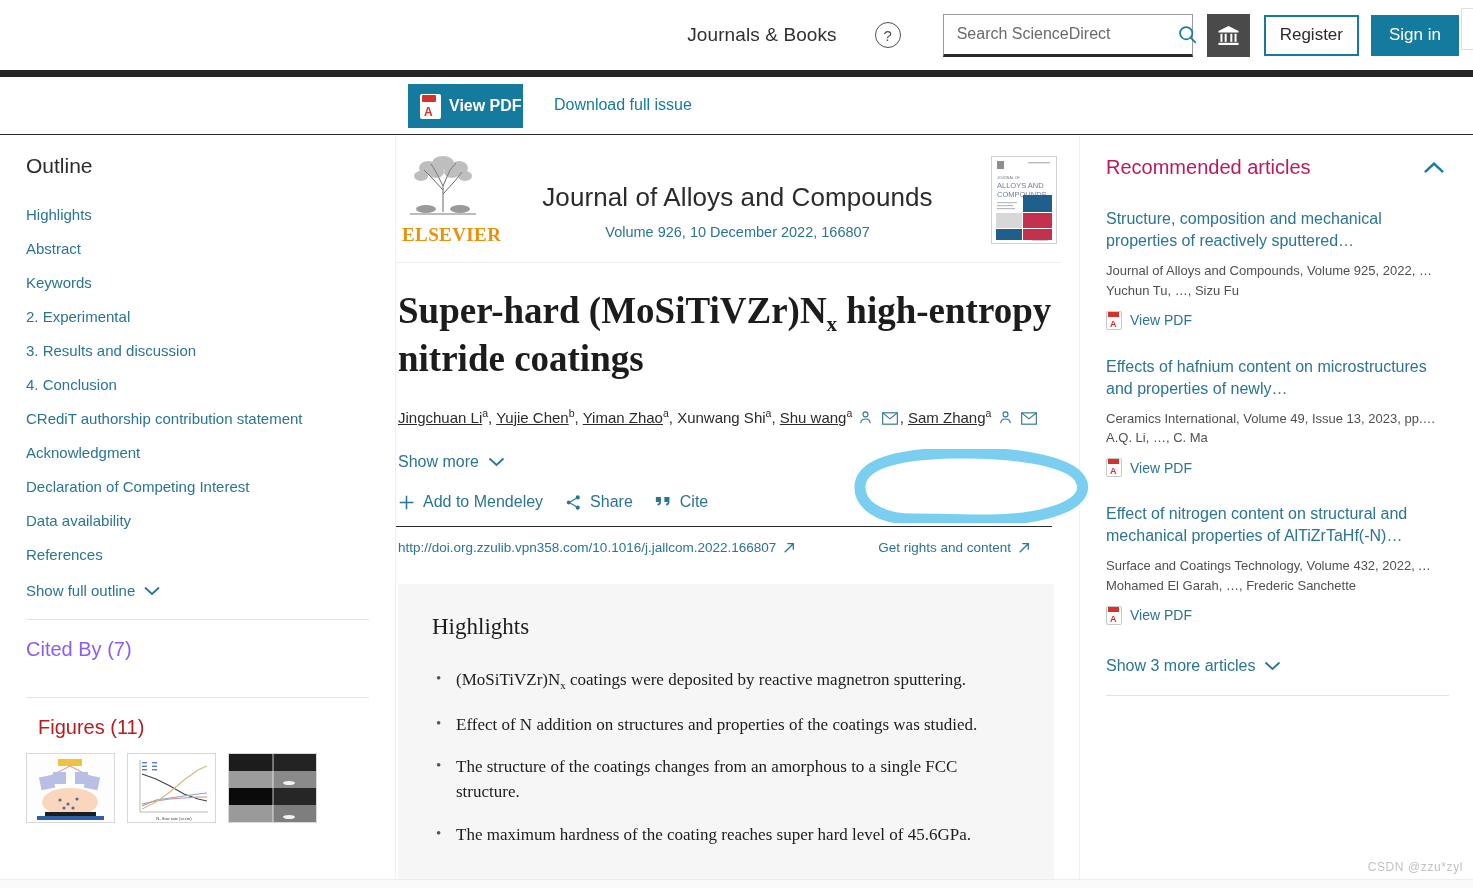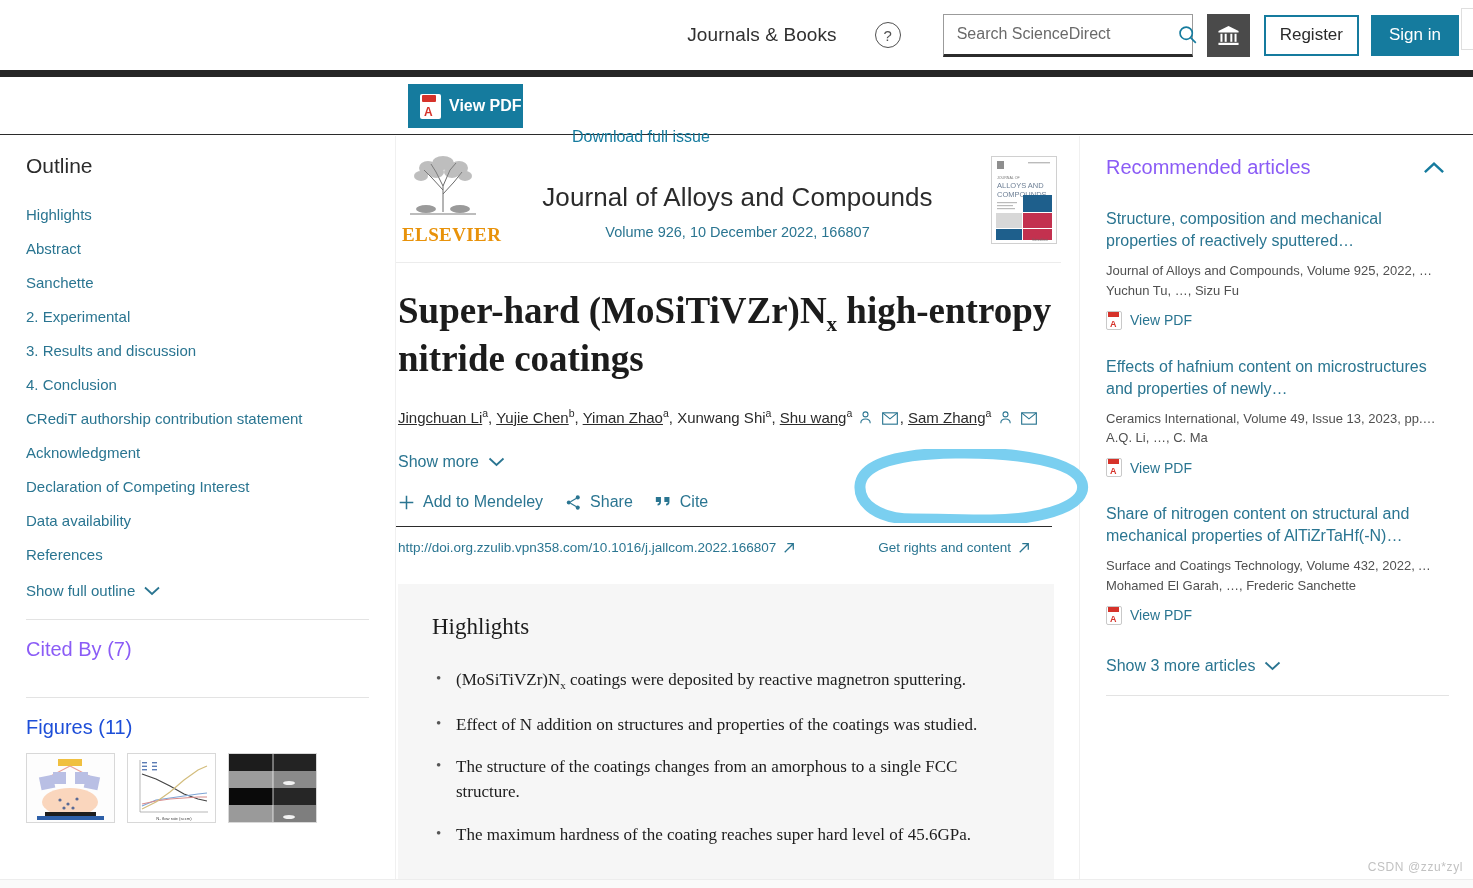--- a/index.html
+++ b/index.html
@@ -78,44 +78,43 @@
   }
   .pdf-glyph::before {
     content:""; position:absolute; top:1px; left:2px; width:14px; height:7px;
     background:#d6322a; border-radius:1px;
   }
   .pdf-glyph::after {
     content:"\0041"; position:absolute; bottom:1px; left:4px; font-size:12px;
     color:#d6322a; font-weight:bold; line-height:1;
   }
   .dl-issue {
-    position:absolute; left:572px; top:19px; font-size:16px; color:#157b9e;
+    position:absolute; left:554px; top:19px; font-size:16px; color:#157b9e;
     cursor:pointer;
-    margin-top:32px;
   }
 
   
   .body-wrap { position:absolute; top:136px; left:0; width:1473px; height:752px; display:flex; }
   .col-left { width: 396px; flex:none; padding: 18px 0 0 26px; border-right:1px solid #f0f0f0; }
   .col-mid  { flex:1; padding: 12px 18px 0 0; position:relative; }
   .col-right{ width: 394px; flex:none; padding: 20px 24px 0 26px; border-left:1px solid #f0f0f0; }
 
   
   .outline-title { font-size:21px; color:#2b2b2b; margin-bottom:20px; }
   .outline-list { list-style:none; }
   .outline-list li {
     font-size:15px; color:#2a7591; padding: 8px 0; cursor:pointer; line-height:1.2;
   }
   .show-full {
     font-size:15px; color:#2a7591; padding:10px 0 0; cursor:pointer;
     display:flex; align-items:center; gap:9px;
   }
   .side-divider { border-top:1px solid #e3e3e3; margin: 20px 26px 0 0; }
   .cited-by { font-size:20px; color:#8b5cf6; padding:18px 0 16px; cursor:pointer; }
-  .figures-title { font-size:20px; color:#1d4ed8; padding: 18px 0 14px; }
+  .figures-title { font-size:20px; color:#b91c1c; padding: 18px 0 14px; margin-left: 12px; }
   .fig-row { display:flex; gap:12px; }
   .fig-thumb {
     width:89px; height:70px; border:1px solid #d8d8d8; background:#fff;
     cursor:pointer; overflow:hidden; position:relative;
   }
 
   
   .jhead { display:flex; align-items:flex-start; padding: 8px 0 16px 6px;
            border-bottom:1px solid #ececec; }
   .elsevier-logo { width:82px; flex:none; text-align:center; }
@@ -165,21 +164,21 @@
     font-family:"Liberation Serif", serif; font-size:17px; color:#1c1c1c;
     line-height:1.45; padding: 9px 0 9px 24px; position:relative; max-width:580px;
   }
   .hl-list li::before {
     content:"\2022"; position:absolute; left:4px; top:9px; color:#555; font-size:15px;
   }
   .hl-list li sub { font-size:11px; }
 
   
   .rec-head { display:flex; align-items:flex-start; justify-content:space-between; }
-  .rec-title { font-size:20px; color:#8b5cf6; }
+  .rec-title { font-size:20px; color:#be185d; }
   .chev-up { cursor:pointer; padding:4px; }
   .rec-item { padding: 26px 0 0; }
   .rec-name { font-size:16px; color:#2a7591; line-height:1.38; cursor:pointer; max-width:325px; }
   .rec-meta { font-size:13px; color:#505050; margin-top:9px; line-height:1.5; max-width:330px;
               white-space:nowrap; overflow:hidden; text-overflow:ellipsis; }
   .rec-auth { font-size:13px; color:#505050; margin-top:2px; }
   .rec-pdf { display:flex; align-items:center; gap:8px; margin-top:13px;
              font-size:14px; color:#2a7591; cursor:pointer; }
   .pdf-mini {
     width:16px; height:19px; background:#fff; border:1px solid #c9c9c9;
@@ -258,21 +257,21 @@
     <div class="dl-issue">Download full issue</div>
   </div>
 
   <div class="body-wrap">
 
     <div class="col-left">
       <div class="outline-title">Outline</div>
       <ul class="outline-list">
         <li>Highlights</li>
         <li>Abstract</li>
-        <li>Sanchette</li>
+        <li>Keywords</li>
         <li>2. Experimental</li>
         <li>3. Results and discussion</li>
         <li>4. Conclusion</li>
         <li>CRediT authorship contribution statement</li>
         <li>Acknowledgment</li>
         <li>Declaration of Competing Interest</li>
         <li>Data availability</li>
         <li>References</li>
       </ul>
       <div class="show-full">
@@ -527,21 +526,21 @@
         <div class="rec-name">Effects of hafnium content on microstructures and properties of newly…</div>
         <div class="rec-meta">Ceramics International, Volume 49, Issue 13, 2023, pp.…</div>
         <div class="rec-auth">A.Q. Li, …, C. Ma</div>
         <div class="rec-pdf">
           <span class="pdf-mini"></span>
           <span>View PDF</span>
         </div>
       </div>
 
       <div class="rec-item">
-        <div class="rec-name">Share of nitrogen content on structural and mechanical properties of AlTiZrTaHf(-N)…</div>
+        <div class="rec-name">Effect of nitrogen content on structural and mechanical properties of AlTiZrTaHf(-N)…</div>
         <div class="rec-meta">Surface and Coatings Technology, Volume 432, 2022, A…</div>
         <div class="rec-auth">Mohamed El Garah, …, Frederic Sanchette</div>
         <div class="rec-pdf">
           <span class="pdf-mini"></span>
           <span>View PDF</span>
         </div>
       </div>
 
       <div class="show-more-art">
         <span>Show 3 more articles</span>

